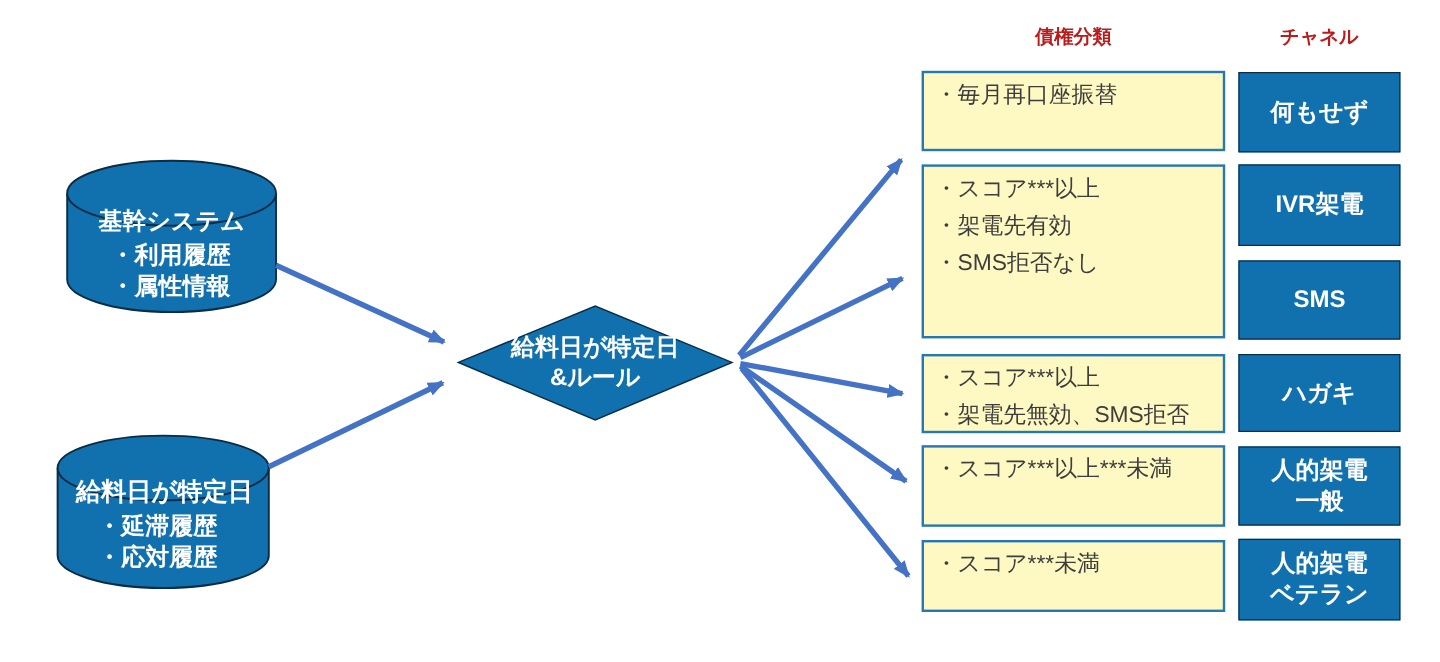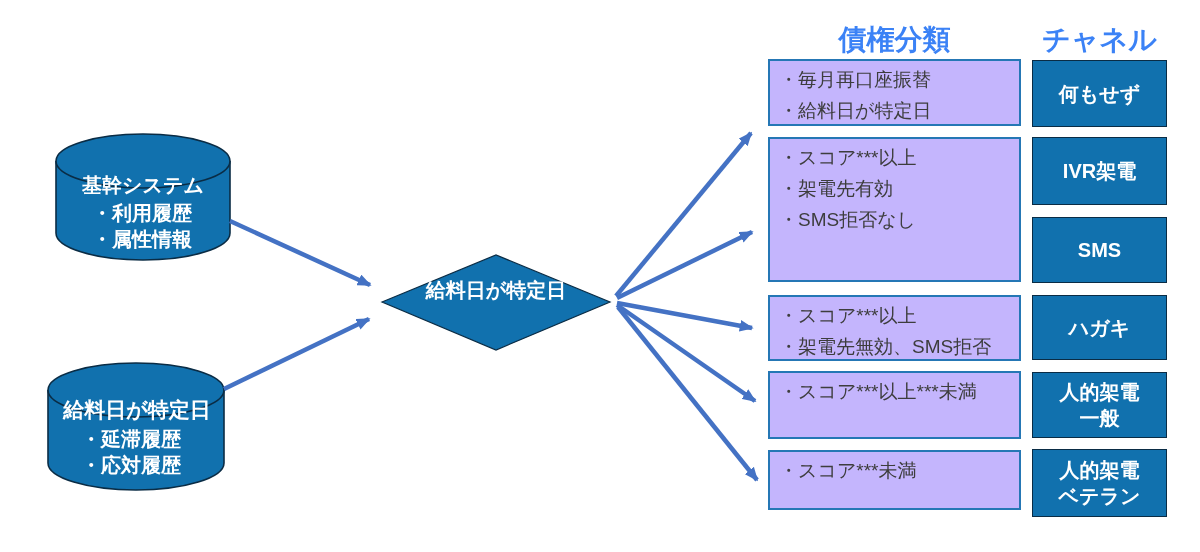--- a/index.html
+++ b/index.html
@@ -11,25 +11,25 @@
   .abs{position:absolute;}
 
   
   .shape-label{color:#ffffff;font-weight:bold;text-align:center;}
   .src-title{font-size:20px;line-height:22px;font-family:Liberation Serif, serif;}
   .src-title.wide{font-size:21px;letter-spacing:0px;white-space:nowrap;}
   .src-bullets{color:#ffffff;font-weight:bold;font-size:20px;line-height:26px;text-align:left;}
   .diamond-label{font-size:20px;line-height:25px;}
 
   
-  .col-header{font-size:28px;font-weight:bold;color:#3b82f6;text-align:center;}
+  .col-header{font-size:16px;font-weight:bold;color:#b91c1c;text-align:center;}
 
   
   .cls-box{
-    left:768px;width:253px;box-sizing:border-box;background:#c4b5fd;
+    left:768px;width:253px;box-sizing:border-box;background:#fef9c3;
     border:2px solid #2577B5;padding:3px 8px 0 9px;
     font-size:19px;line-height:31px;color:#3d3d3d;
   }
   .cls-line{white-space:nowrap;}
 
   
   .ch-box{
     left:1032px;width:135px;box-sizing:border-box;background:#1171AE;
     border:1.5px solid #0a2c45;color:#ffffff;font-weight:bold;font-size:20px;line-height:26px;
     display:flex;flex-direction:column;align-items:center;justify-content:center;text-align:center;
@@ -76,28 +76,28 @@
   </div>
 
   <div class="abs shape-label src-title wide" style="left:46px;top:399px;width:182px;">給料日が特定日</div>
   <div class="abs src-bullets" style="left:81px;top:426px;">
     <div>・延滞履歴</div>
     <div>・応対履歴</div>
   </div>
 
   <div class="abs shape-label diamond-label" style="left:406px;top:278px;width:180px;">
     <div>給料日が特定日</div>
+    <div>&amp;ルール</div>
   </div>
 
   <div class="abs col-header" style="left:768px;top:21px;width:253px;">債権分類</div>
   <div class="abs col-header" style="left:1032px;top:21px;width:135px;">チャネル</div>
 
   <div class="abs cls-box" style="top:59px;height:67px;">
     <div class="cls-line">・毎月再口座振替</div>
-    <div class="cls-line">・給料日が特定日</div>
   </div>
   <div class="abs cls-box" style="top:137px;height:145px;">
     <div class="cls-line">・スコア***以上</div>
     <div class="cls-line">・架電先有効</div>
     <div class="cls-line">・SMS拒否なし</div>
   </div>
   <div class="abs cls-box" style="top:295px;height:66px;">
     <div class="cls-line">・スコア***以上</div>
     <div class="cls-line">・架電先無効、SMS拒否</div>
   </div>

